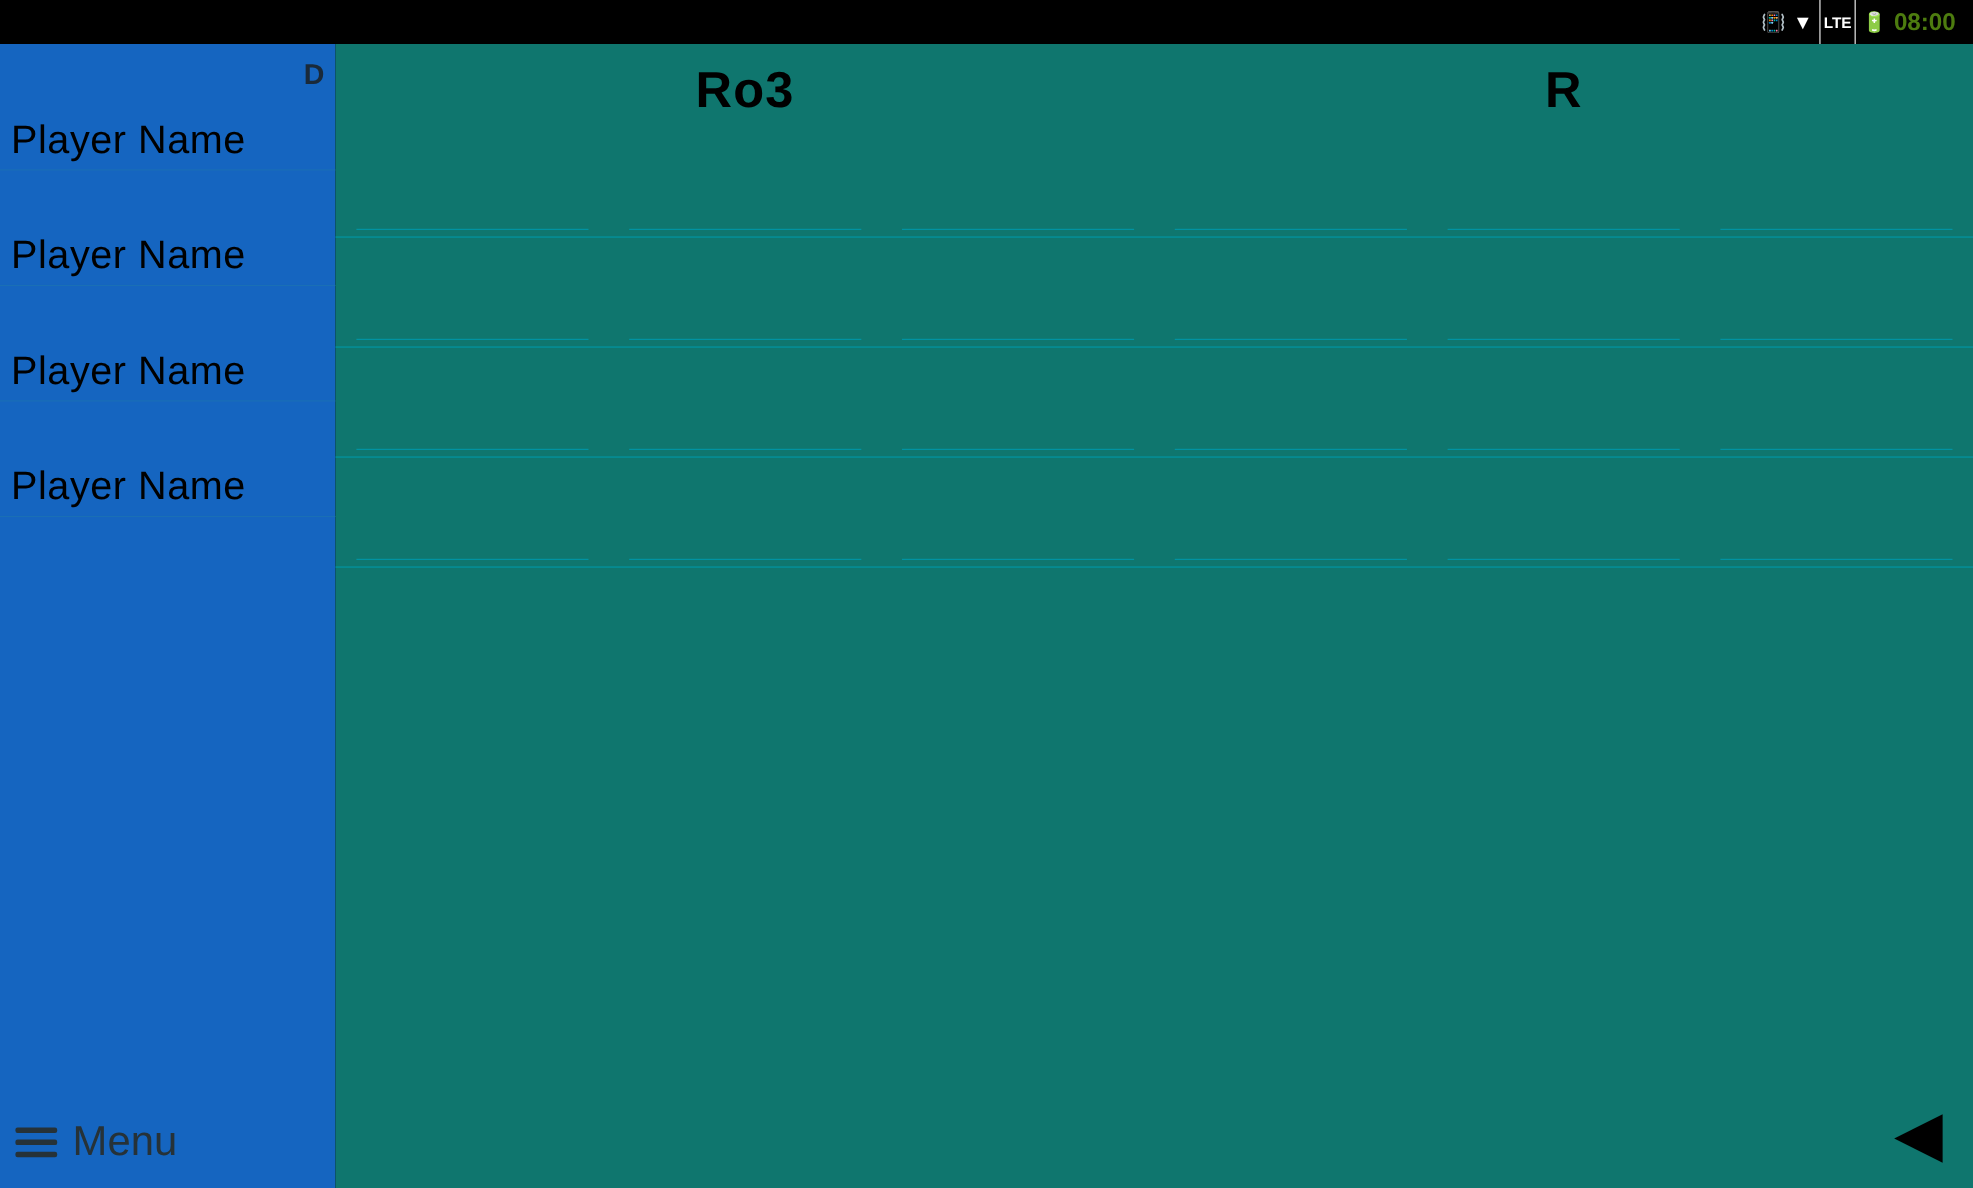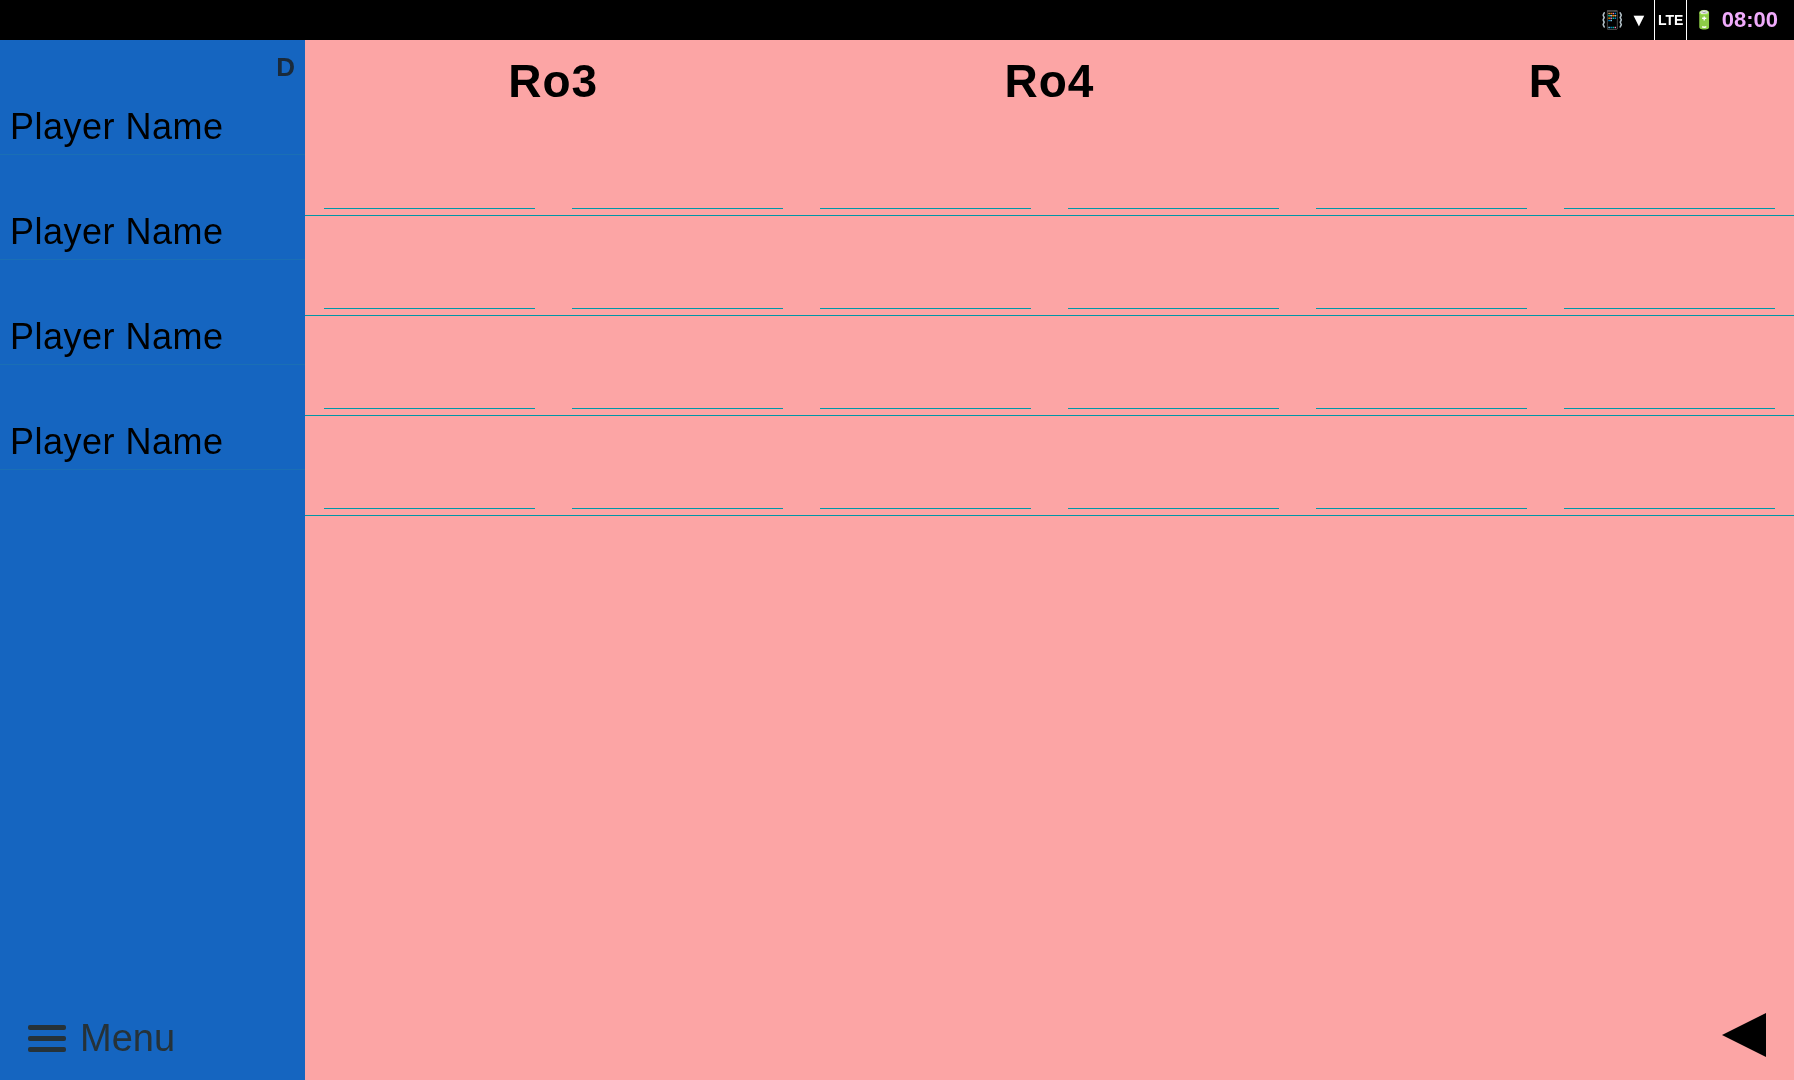--- a/index.html
+++ b/index.html
@@ -22,21 +22,21 @@
       justify-content: flex-end;
       padding-right: 16px;
       gap: 8px;
     }
     .status-bar-icons {
       display: flex;
       align-items: center;
       gap: 6px;
     }
     .status-time {
-      color: #f0abfc;
+      color: #4d7c0f;
       font-size: 22px;
       font-weight: bold;
     }
     .status-icon {
       color: #fff;
       font-size: 18px;
     }
 
     
     .main-layout {
@@ -83,21 +83,21 @@
       right: 10px;
       top: 12px;
       color: #1a2a3a;
       font-size: 26px;
       font-weight: bold;
     }
 
     .menu-section {
       display: flex;
       align-items: center;
-      padding: 20px 28px;
+      padding: 20px 14px;
       gap: 14px;
       cursor: pointer;
       margin-top: 10px;
     }
 
     .hamburger-icon {
       display: flex;
       flex-direction: column;
       gap: 6px;
     }
@@ -110,21 +110,21 @@
 
     .menu-label {
       color: #263238;
       font-size: 38px;
       font-weight: 400;
     }
 
     
     .content-area {
       flex: 1;
-      background: #fca5a5;
+      background: #0f766e;
       display: flex;
       flex-direction: column;
       position: relative;
     }
 
     
     .column-headers {
       display: flex;
       width: 100%;
       padding: 14px 0 8px 0;
@@ -243,21 +243,20 @@
         <div class="hamburger-line"></div>
       </div>
       <span class="menu-label">Menu</span>
     </div>
   </div>
 
   <div class="content-area">
 
     <div class="column-headers">
       <div class="col-header">Ro3</div>
-      <div class="col-header">Ro4</div>
       <div class="col-header">R</div>
     </div>
 
     <div class="grid-content">
 
       <div class="grid-row">
         <div class="grid-cell">
             <div class="cell-underline"></div>
           </div>
         <div class="grid-cell">

